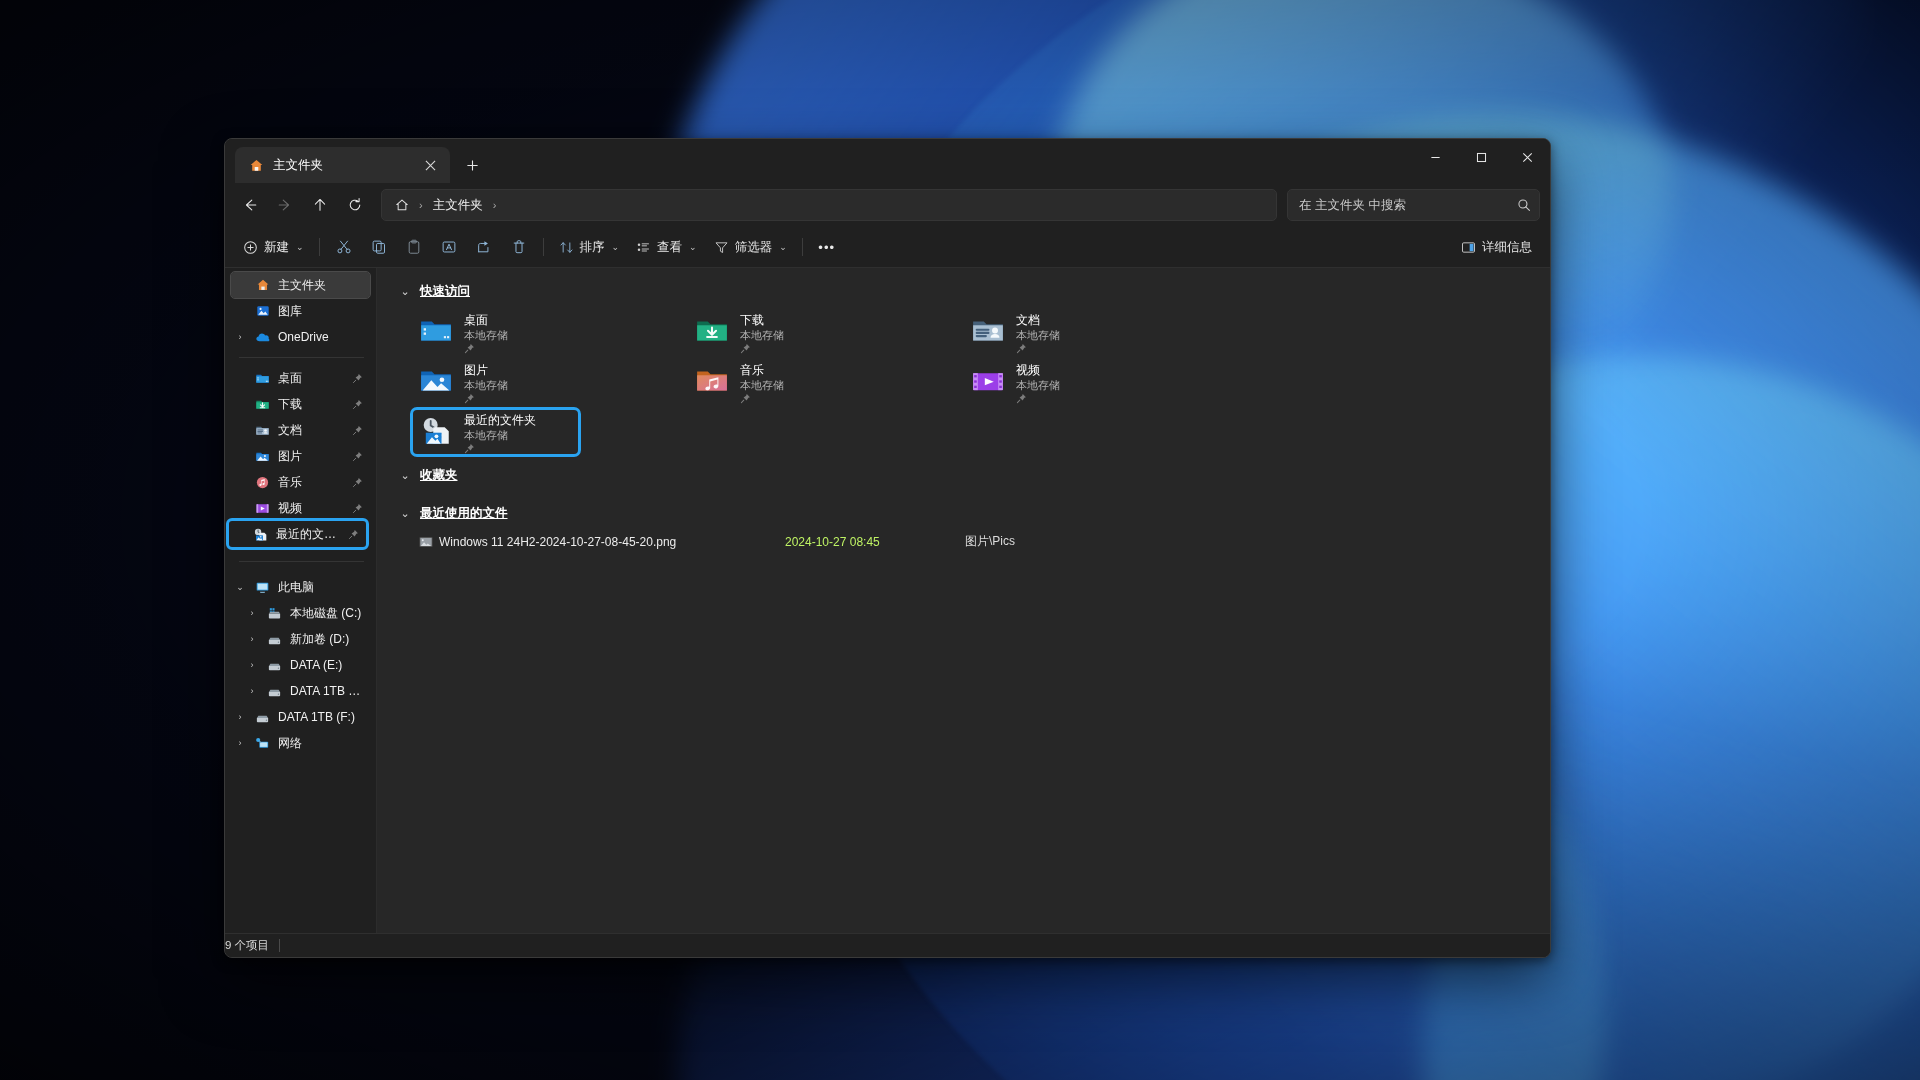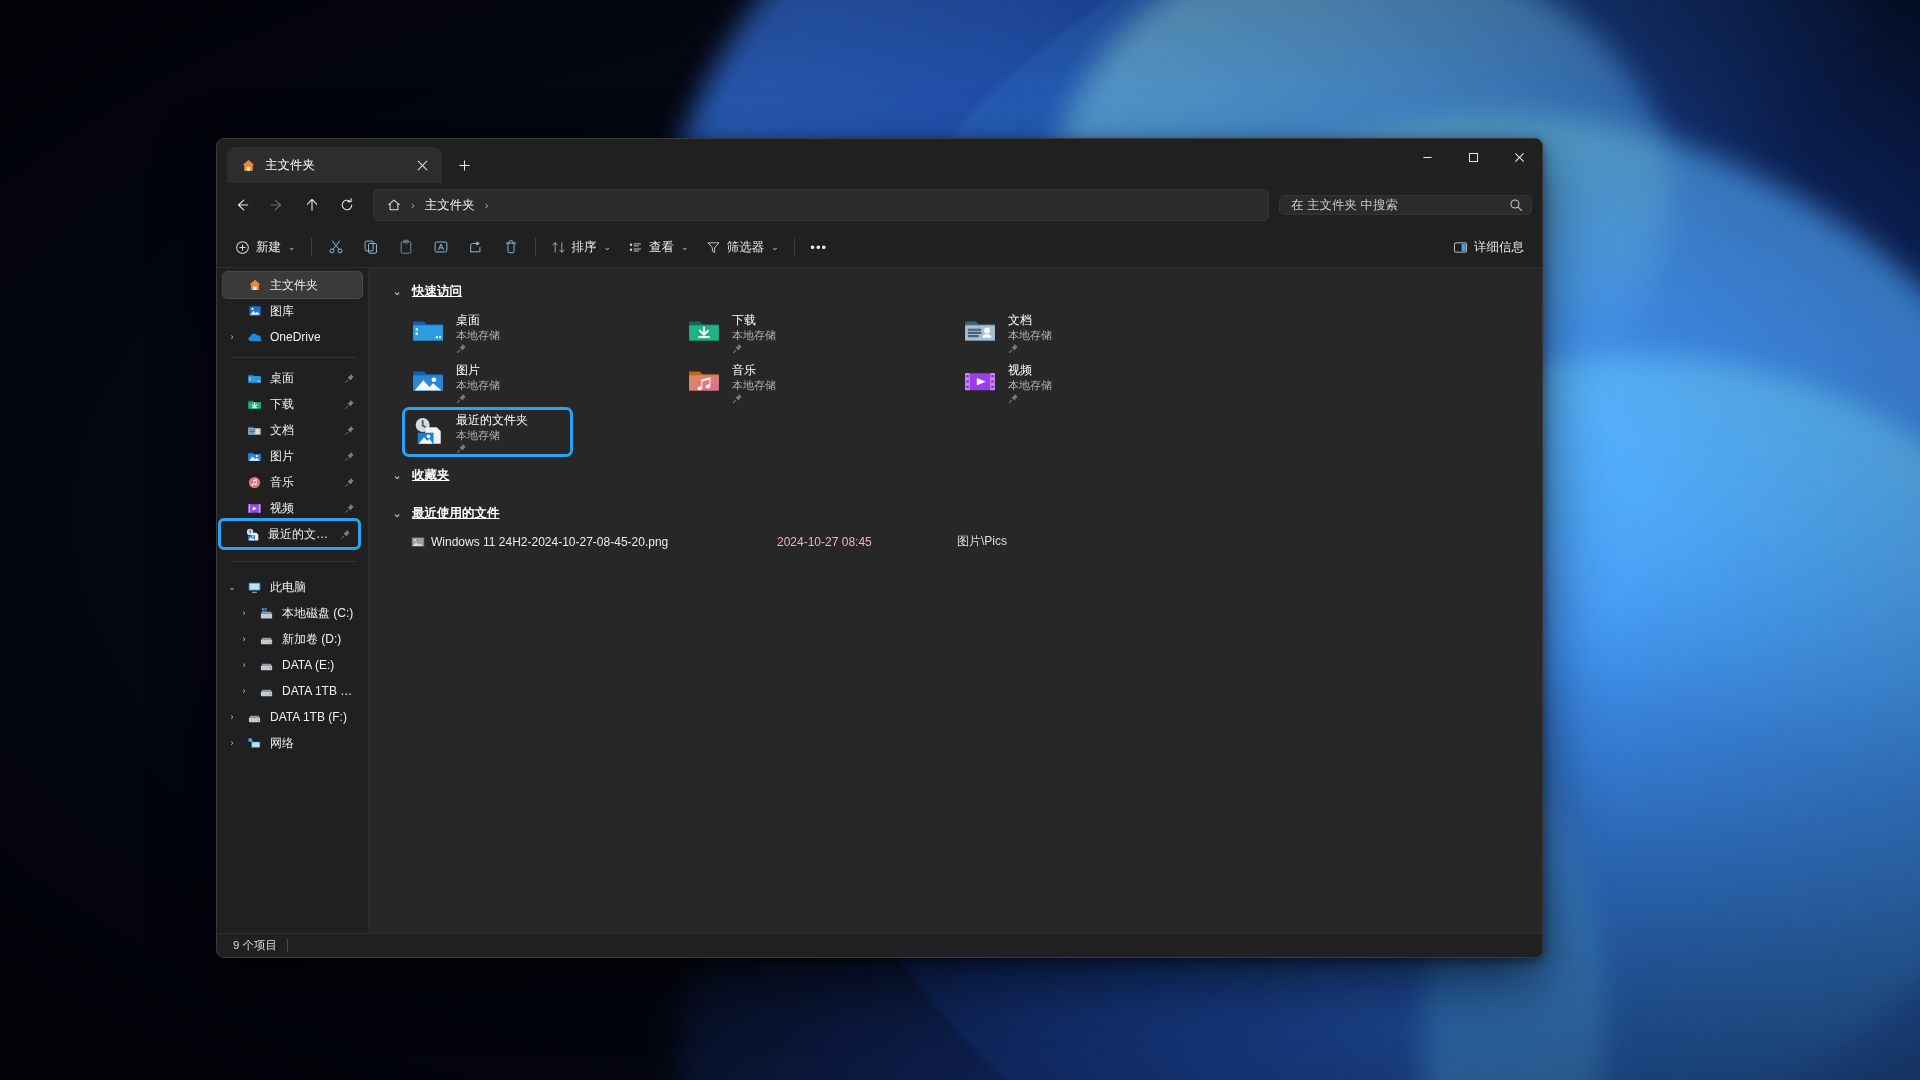--- a/index.html
+++ b/index.html
@@ -32,21 +32,21 @@
     background: linear-gradient(300deg,#3b80f5 0%, #163a95 44%, rgba(5,15,55,0) 78%); transform: rotate(34deg);}
   #wallpaper .p5 { width:760px; height:820px; left:1420px; top:620px;
     background: linear-gradient(20deg,#5aa6ff 0%, #1b4cb5 40%, rgba(6,18,62,0) 76%); transform: rotate(-6deg);}
   #wallpaper .p6 { width:620px; height:520px; left:1050px; top:-60px;
     background: linear-gradient(160deg,#77bbff 0%, #2a62d4 45%, rgba(8,24,78,0) 80%); transform: rotate(8deg);}
   #wallpaper .vig { position:absolute; inset:0;
     background: radial-gradient(ellipse at 60% 48%, rgba(0,0,0,0) 30%, rgba(0,0,0,.45) 78%, rgba(0,0,0,.72) 100%); }
 
   
   #explorer {
-    position:absolute; left:216px; top:138px; width:1327px; height:820px;
+    position:absolute; left:224px; top:138px; width:1327px; height:820px;
     background:#202020; border-radius:8px; overflow:hidden;
     box-shadow: 0 22px 60px rgba(0,0,0,.62), 0 3px 12px rgba(0,0,0,.5);
     border:1px solid #3a3a3a;
     display:flex; flex-direction:column;
     color:#ffffff;
   }
 
   
   .titlebar { height:44px; background:#202020; display:flex; align-items:flex-end; position:relative; flex:0 0 auto; }
   .tabs { display:flex; align-items:flex-end; height:100%; padding-left:10px; }
@@ -72,21 +72,21 @@
   .navbar { height:44px; display:flex; align-items:center; gap:2px; padding:0 10px 0 8px; flex:0 0 auto; background:#202020; }
   .navbtn { width:33px; height:32px; border-radius:5px; display:flex; align-items:center; justify-content:center; color:#e6e6e6; }
   .navbtn.disabled { color:#6b6b6b; }
   .addressbar {
     flex:1; height:32px; margin-left:8px; background:#2b2b2b; border-radius:5px;
     display:flex; align-items:center; padding:0 8px; gap:4px; font-size:12.5px; border:1px solid #353535;
   }
   .crumb { display:flex; align-items:center; gap:4px; padding:0 5px; height:24px; border-radius:4px; color:#f0f0f0; }
   .crumb-sep { color:#a8a8a8; font-size:11px; padding:0 1px; }
   .searchbox {
-    width:253px; height:20px; margin-left:8px; background:#2b2b2b; border-radius:5px; border:1px solid #353535;
+    width:253px; height:32px; margin-left:8px; background:#2b2b2b; border-radius:5px; border:1px solid #353535;
     display:flex; align-items:center; padding:0 8px 0 11px; font-size:12.5px; color:#c9c9c9; gap:24px;
   }
   .searchbox .stext { flex:1; white-space:nowrap; overflow:hidden; }
 
   
   .cmdbar { height:40px; display:flex; align-items:center; padding:0 10px; gap:1px; background:#202020; flex:0 0 auto; }
   .cmd { height:30px; border-radius:5px; display:flex; align-items:center; gap:6px; padding:0 8px; font-size:12.5px; color:#e9e9e9; }
   .cmd .chev { font-size:9px; color:#c2c2c2; margin-left:1px; }
   .cmd.icon-only { width:34px; justify-content:center; padding:0; }
   .cmdsep { width:1px; height:18px; background:#3d3d3d; margin:0 6px; }
@@ -124,25 +124,25 @@
   .tile .tinfo { display:flex; flex-direction:column; min-width:0; }
   .tile .tname { font-size:12px; color:#ffffff; white-space:nowrap; line-height:15px; }
   .tile .tsub { font-size:11px; color:#b0b0b0; line-height:15px; white-space:nowrap; }
   .tile .tpin { margin-top:0px; opacity:.55; height:10px; }
 
   .empty-msg { font-size:12px; color:#b5b5b5; margin:4px 0 4px 26px; }
 
   .file-row { display:flex; align-items:center; height:27px; margin-left:14px; font-size:12px; color:#ececec; border-radius:3px; }
   .file-row .ficon { width:26px; flex:0 0 26px; display:flex; align-items:center; justify-content:center; }
   .file-row .fname { width:346px; flex:0 0 346px; white-space:nowrap; overflow:hidden; text-overflow:ellipsis; }
-  .file-row .fdate { width:180px; flex:0 0 180px; color:#f9a8d4; }
+  .file-row .fdate { width:180px; flex:0 0 180px; color:#bef264; }
   .file-row .fpath { flex:1; color:#dcdcdc; white-space:nowrap; overflow:hidden; text-overflow:ellipsis; }
 
   
-  .statusbar { height:24px; flex:0 0 auto; background:#202020; border-top:1px solid #2f2f2f; display:flex; align-items:center; padding:0 16px; font-size:11.5px; color:#d8d8d8; gap:10px; }
+  .statusbar { height:24px; flex:0 0 auto; background:#202020; border-top:1px solid #2f2f2f; display:flex; align-items:center; padding:0 0; font-size:11.5px; color:#d8d8d8; gap:10px; }
   .statusbar .sep { width:1px; height:13px; background:#4a4a4a; }
 
   .svgico { display:block; }
 </style>
 </head>
 <body>
 
 <div id="wallpaper">
   <div class="glow-a"></div>
   <div class="petal p1"></div>

